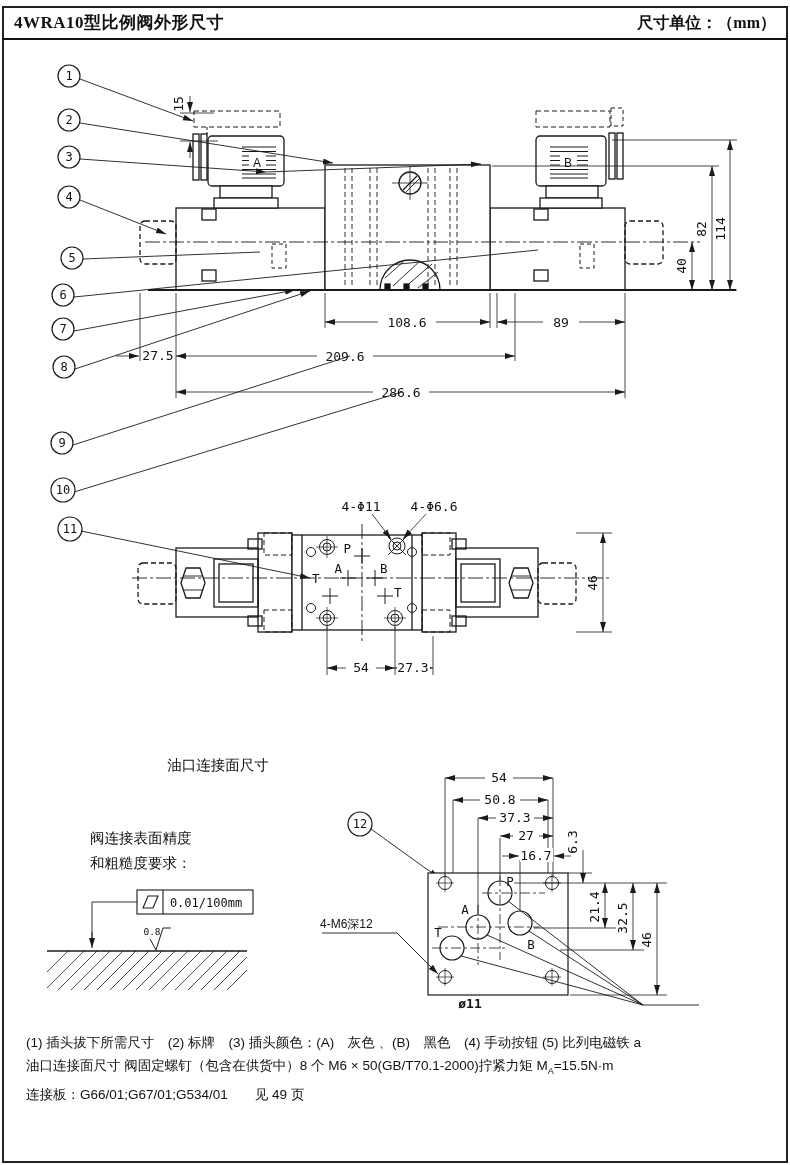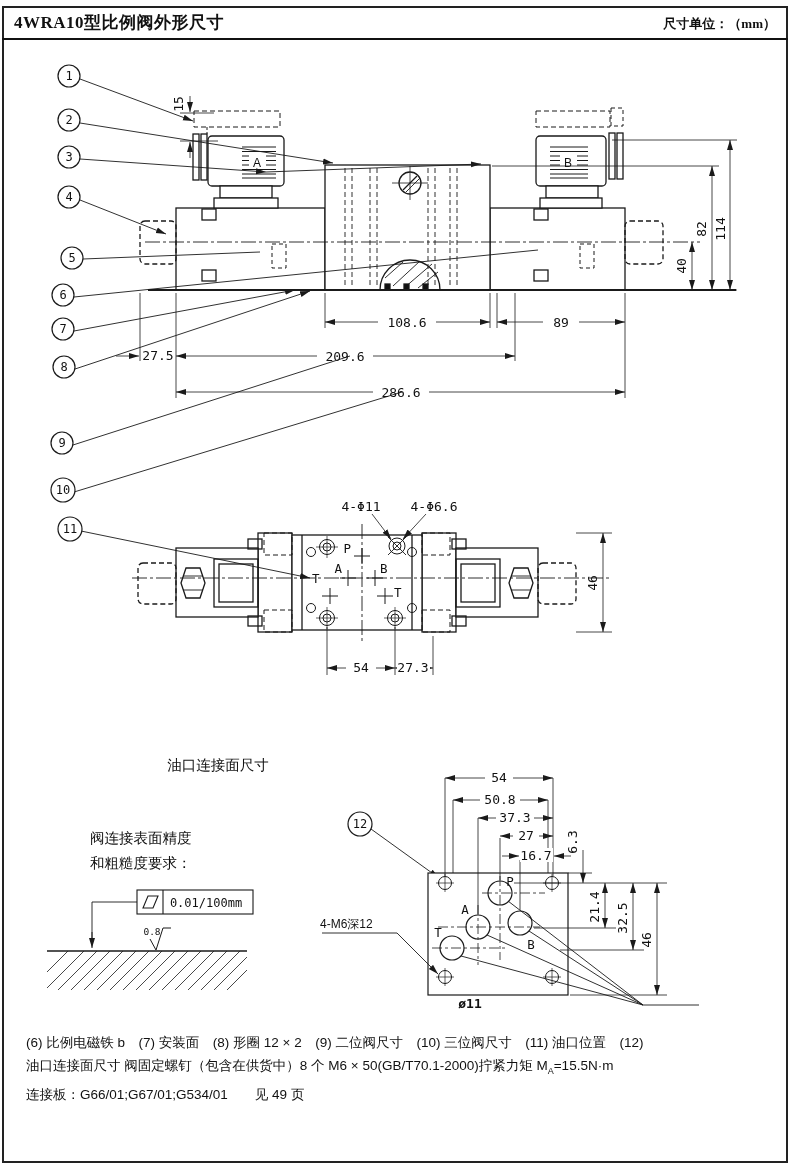--- a/index.html
+++ b/index.html
@@ -1,21 +1,21 @@
 <!DOCTYPE html>
 <html><head>
 <meta charset="utf-8">
 <style>
   html,body{margin:0;padding:0;background:#e8e8e8;}
   .page{position:relative;width:790px;height:1165px;background:#ffffff;overflow:hidden;
         font-family:"Liberation Sans",sans-serif;color:#111;}
   .frame{position:absolute;left:2px;top:6px;right:2px;bottom:2px;border:2px solid #222;pointer-events:none;}
   .header{position:absolute;left:14px;right:14px;top:11px;display:flex;justify-content:space-between;align-items:baseline;}
   .header .title{font-family:"Liberation Serif",serif;font-size:17px;font-weight:600;letter-spacing:.5px;}
-  .header .units{font-family:"Liberation Serif",serif;font-size:13px;font-weight:600;}
+  .header .units{font-family:"Liberation Serif",serif;font-size:16px;font-weight:600;}
   .header-rule{position:absolute;left:2px;right:2px;top:38px;border-top:2.5px solid #111;}
   svg{position:absolute;left:0;top:0;}
   svg text{font-family:"DejaVu Sans Mono","Liberation Sans",monospace;fill:#111;}
   .dim{font-size:13px;}
   .dimsm{font-size:12px;}
   .port{font-size:12.5px;}
   .cjk{font-family:"Liberation Sans",sans-serif;}
   .notes{position:absolute;left:26px;top:1031px;width:745px;font-size:13.5px;line-height:23px;white-space:nowrap;}
   .notes sub{font-size:9px;}
 </style>
@@ -457,17 +457,17 @@
       <text class="port" x="510" y="886" text-anchor="middle">P</text>
       <text class="port" x="465" y="914" text-anchor="middle">A</text>
       <text class="port" x="531" y="949" text-anchor="middle">B</text>
       <text class="port" x="438" y="937" text-anchor="middle">T</text>
       <text class="dimsm cjk" x="320" y="928">4-M6深12</text>
       <text class="dim" x="470" y="1008" text-anchor="middle" font-weight="bold">ø11</text>
     </g>
   </svg>
 
   <div class="notes">
-    <div>(6) 比例电磁铁 b　(7) 安装面　(8) 形圈 12 × 2　(9) 二位阀尺寸　(10) 三位阀尺寸　(11) 油口位置　(12)</div>
+    <div>(1) 插头拔下所需尺寸　(2) 标牌　(3) 插头颜色：(A)　灰色 、(B)　黑色　(4) 手动按钮 (5) 比列电磁铁 a</div>
     <div><span>油口连接面尺寸 阀固定螺钉（包含在供货中）8 个 M6 × 50(GB/T70.1-2000)拧紧力矩 M</span><sub>A</sub><span>=15.5N·m</span></div>
     <div>连接板：G66/01;G67/01;G534/01　　见 49 页</div>
   </div>
 </div>
 
 </body></html>

